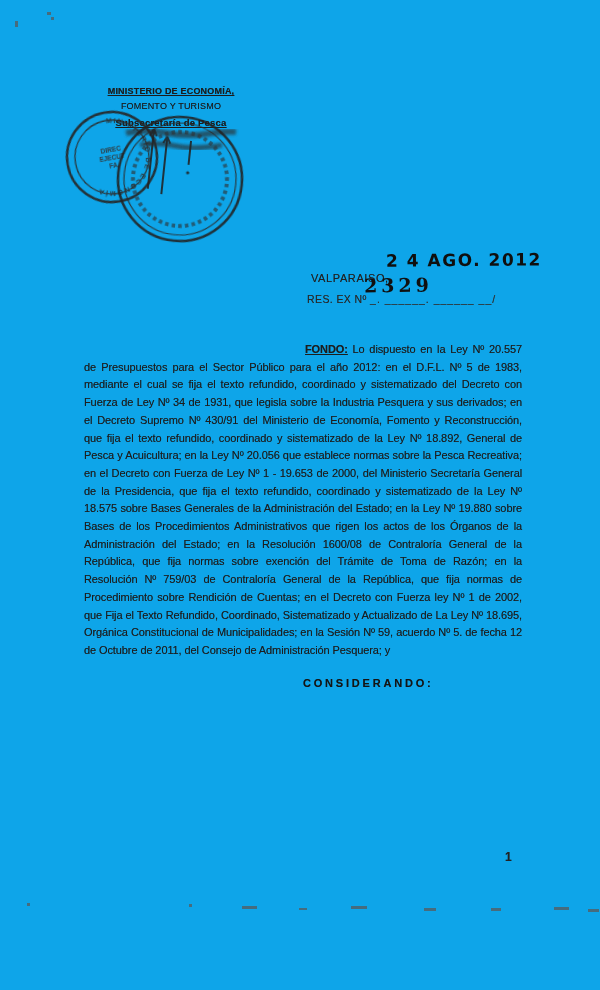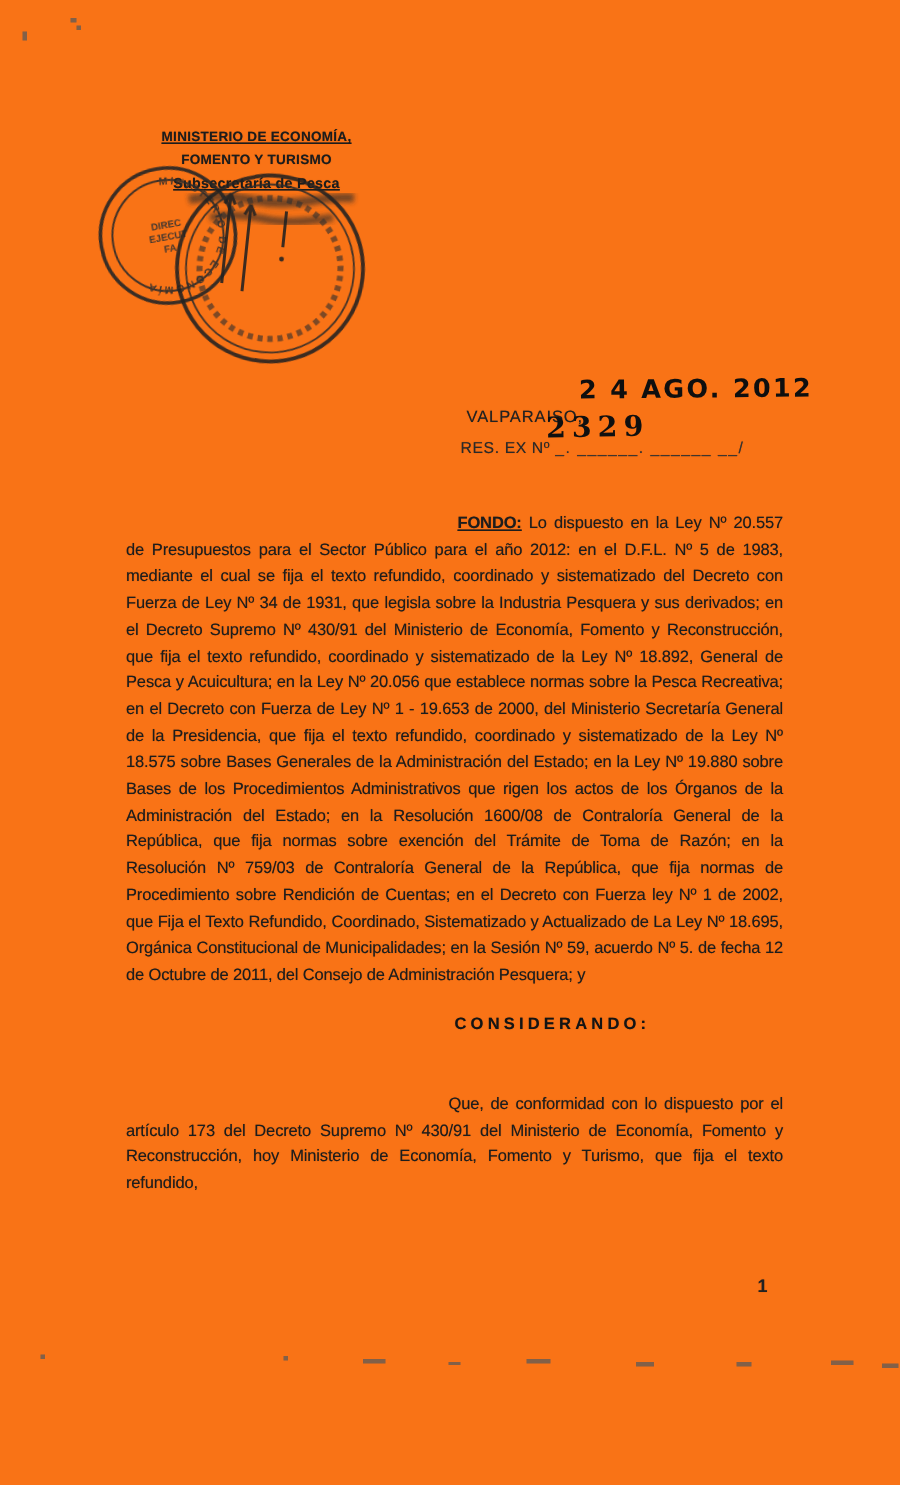--- a/index.html
+++ b/index.html
@@ -1,25 +1,25 @@
 <!DOCTYPE html>
 <html><head>
 <meta charset="utf-8">
 <style>
   html,body{margin:0;padding:0;background:#ffffff;}
   .page{
-    position:relative;width:600px;height:990px;background:#f97316;overflow:hidden;
+    position:relative;width:600px;height:990px;background:#0ea5e9;overflow:hidden;
     font-family:"Liberation Sans",sans-serif;color:#1c1c1c;
   }
   .txt{ text-shadow:0 0 .5px rgba(25,25,25,.55); }
 
   
   .letterhead{position:absolute;left:106px;top:84px;width:130px;text-align:center;z-index:1;}
   .lh-line1{font-size:9px;font-weight:bold;letter-spacing:.2px;line-height:15px;text-decoration:underline;}
-  .lh-line2{font-size:9px;font-weight:bold;letter-spacing:.2px;line-height:15px;}
+  .lh-line2{font-size:9px;font-weight:normal;letter-spacing:.2px;line-height:15px;}
   .lh-line3{font-size:9.5px;font-weight:bold;letter-spacing:.2px;line-height:17px;text-decoration:underline;}
 
   .stamps{position:absolute;left:30px;top:100px;width:230px;height:155px;z-index:2;}
 
   
   .title{
     position:absolute;left:303px;top:153px;width:247px;
     font-size:11px;font-weight:bold;line-height:19px;letter-spacing:.2px;word-spacing:.5px;
     text-align:justify;text-align-last:left;color:#181818;
   }
@@ -120,21 +120,20 @@
     <span class="blanks">_.  ______.  ______  __/</span>
   </div>
 
   <p class="body visto txt">
     <span class="vlabel">FONDO:</span>
     <span>Lo dispuesto en la Ley Nº 20.557 de Presupuestos para el Sector Público para el año 2012: en el D.F.L. Nº 5 de 1983, mediante el cual se fija el texto refundido, coordinado y sistematizado del Decreto con Fuerza de Ley Nº 34 de 1931, que legisla sobre la Industria Pesquera y sus derivados; en el Decreto Supremo Nº 430/91 del Ministerio de Economía, Fomento y Reconstrucción, que fija el texto refundido, coordinado y sistematizado de la Ley Nº 18.892, General de Pesca y Acuicultura; en la Ley Nº 20.056 que establece normas sobre la Pesca Recreativa; en el Decreto con Fuerza de Ley Nº 1 - 19.653 de 2000, del Ministerio Secretaría General de la Presidencia, que fija el texto refundido, coordinado y sistematizado de la Ley Nº 18.575 sobre Bases Generales de la Administración del Estado; en la Ley Nº 19.880 sobre Bases de los Procedimientos Administrativos que rigen los actos de los Órganos de la Administración del Estado; en la Resolución 1600/08 de Contraloría General de la República, que fija normas sobre exención del Trámite de Toma de Razón; en la Resolución Nº 759/03 de Contraloría General de la República, que fija normas de Procedimiento sobre Rendición de Cuentas; en el Decreto con Fuerza ley Nº 1 de 2002, que Fija el Texto Refundido, Coordinado, Sistematizado y Actualizado de La Ley Nº 18.695, Orgánica Constitucional de Municipalidades; en la Sesión Nº 59, acuerdo Nº 5. de fecha 12 de Octubre de 2011, del Consejo de Administración Pesquera; y</span>
   </p>
 
   <div class="considerando txt">CONSIDERANDO:</div>
 
-  <p class="body que txt">Que, de conformidad con lo dispuesto por el artículo 173 del Decreto Supremo Nº 430/91 del Ministerio de Economía, Fomento y Reconstrucción, hoy Ministerio de Economía, Fomento y Turismo, que fija el texto refundido,</p>
 
   <div class="pagenum txt">1</div>
 
   <div class="speck" style="left:27px;top:903px;width:3px;height:3px;"></div>
   <div class="speck" style="left:189px;top:904px;width:3px;height:3px;"></div>
   <div class="speck" style="left:242px;top:906px;width:15px;height:3px;"></div>
   <div class="speck" style="left:299px;top:908px;width:8px;height:2px;"></div>
   <div class="speck" style="left:351px;top:906px;width:16px;height:3px;"></div>
   <div class="speck" style="left:424px;top:908px;width:12px;height:3px;"></div>
   <div class="speck" style="left:491px;top:908px;width:10px;height:3px;"></div>

